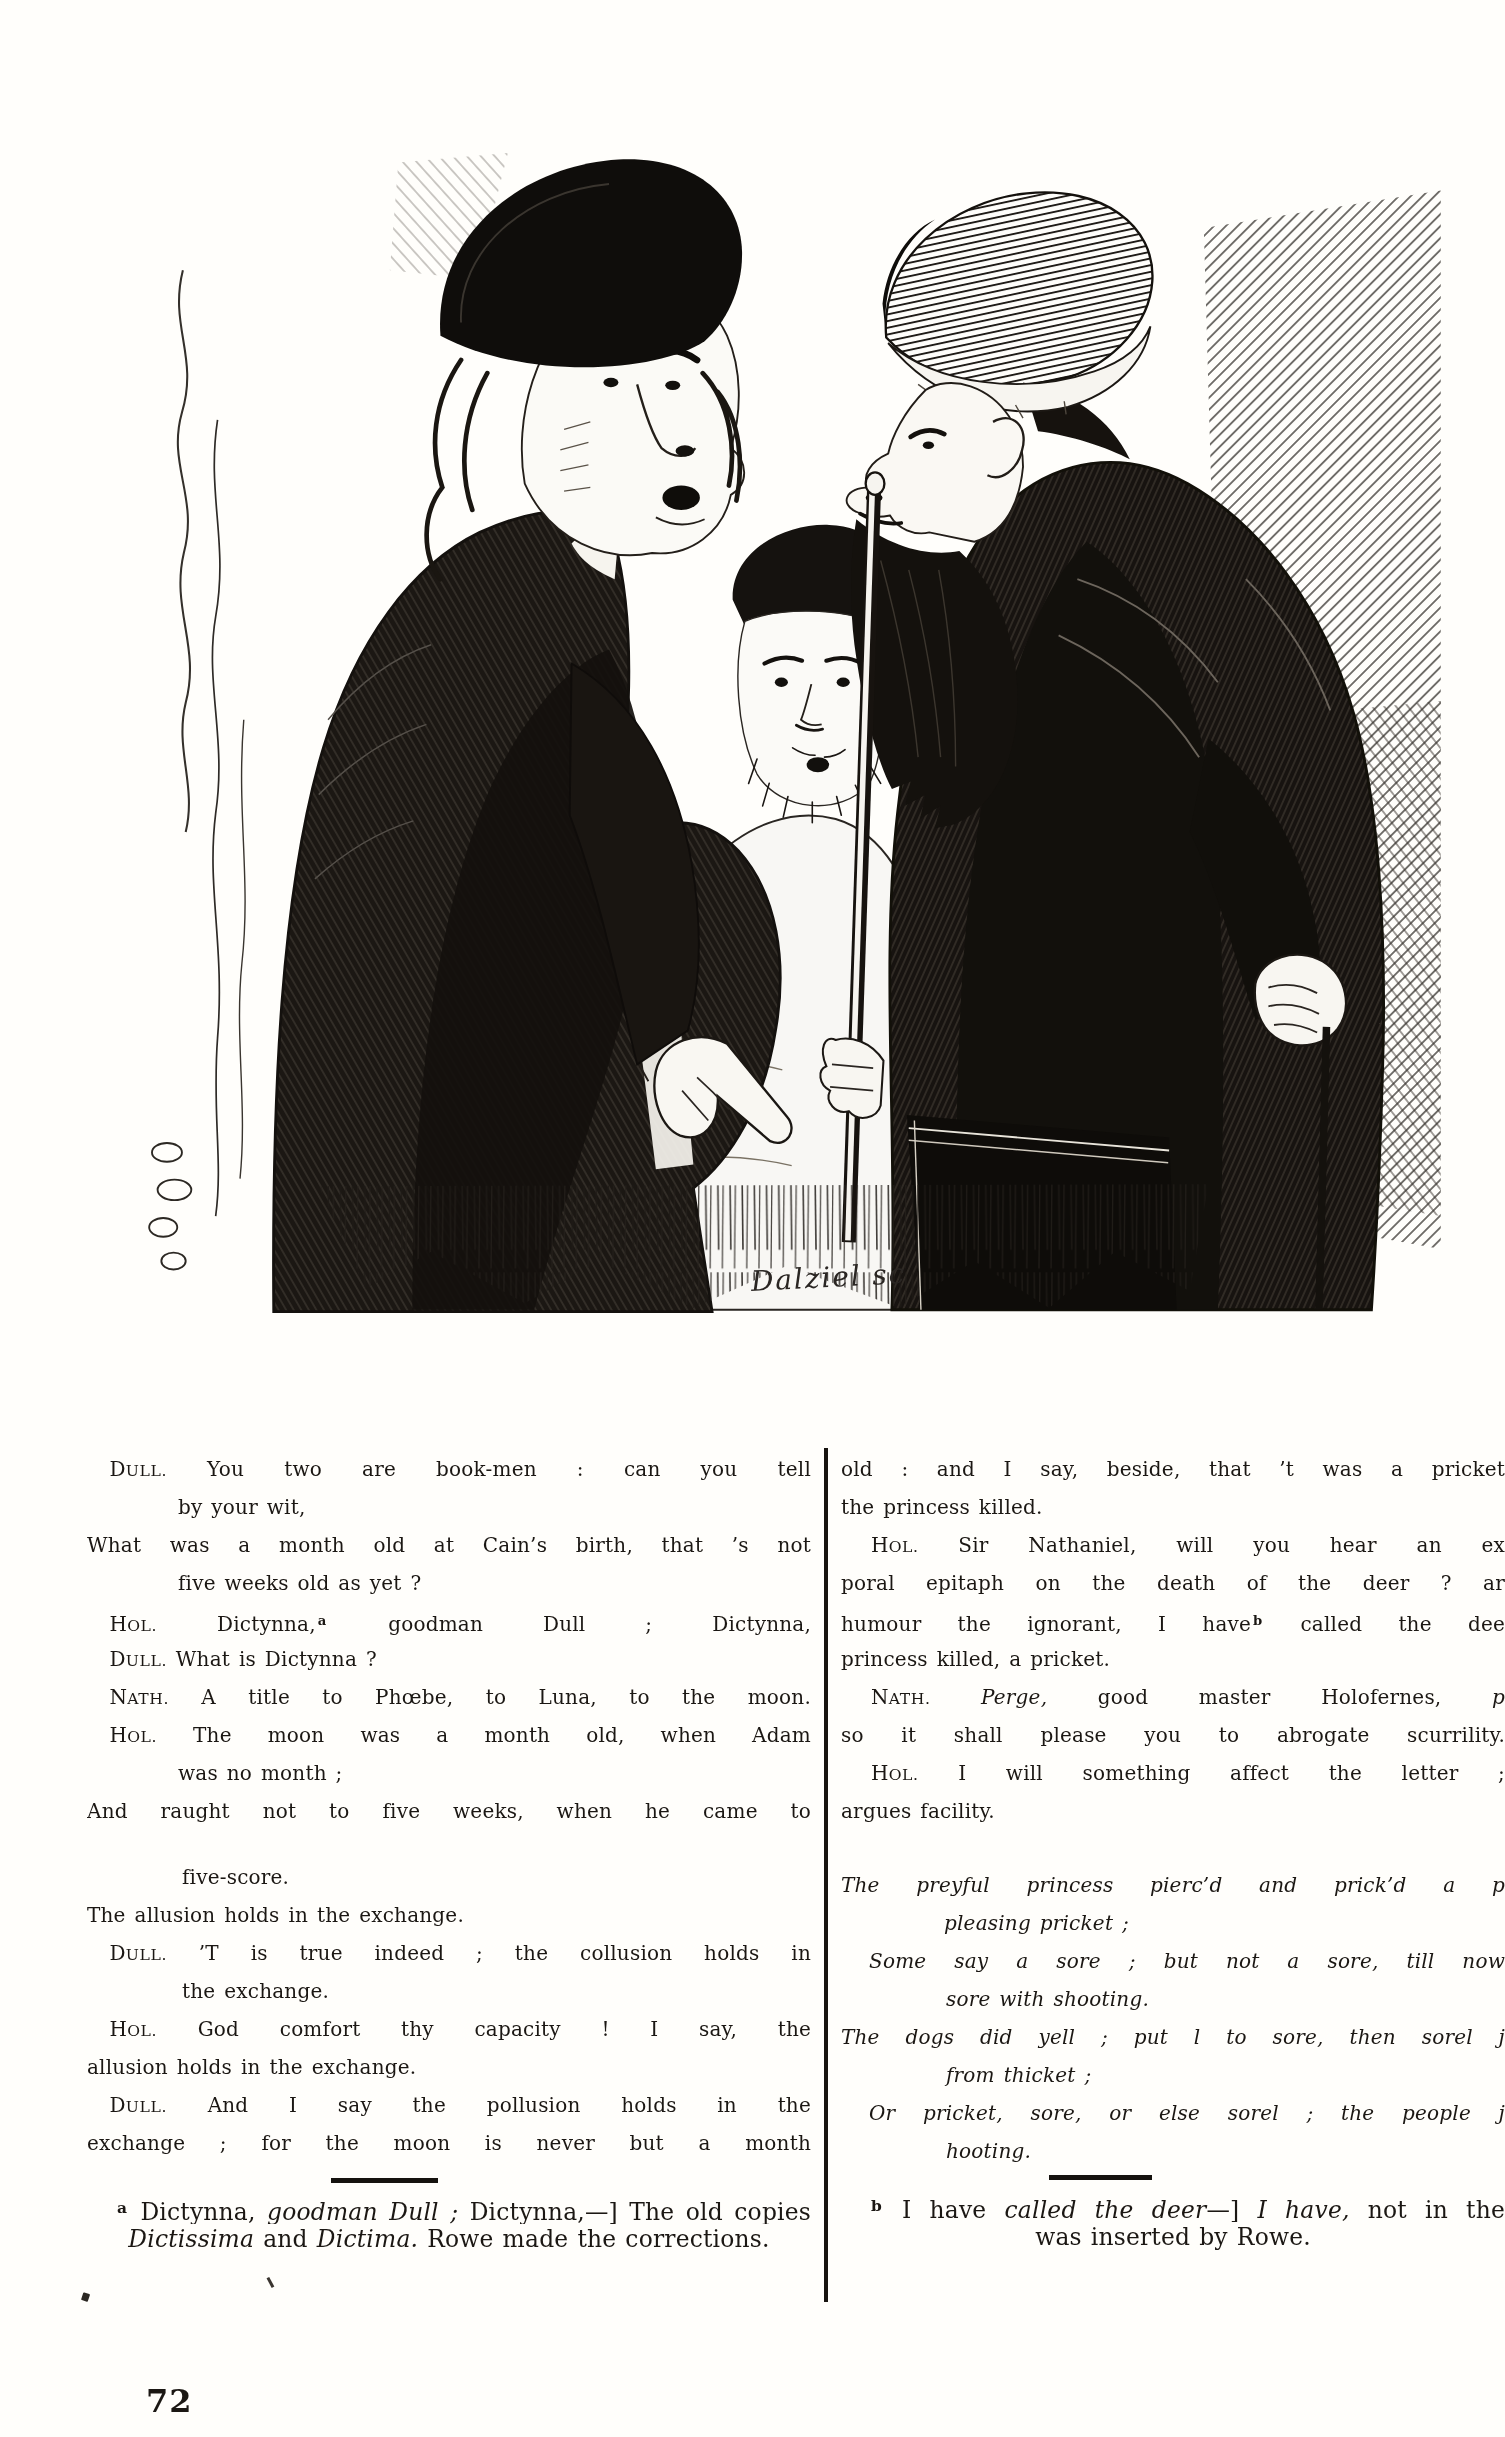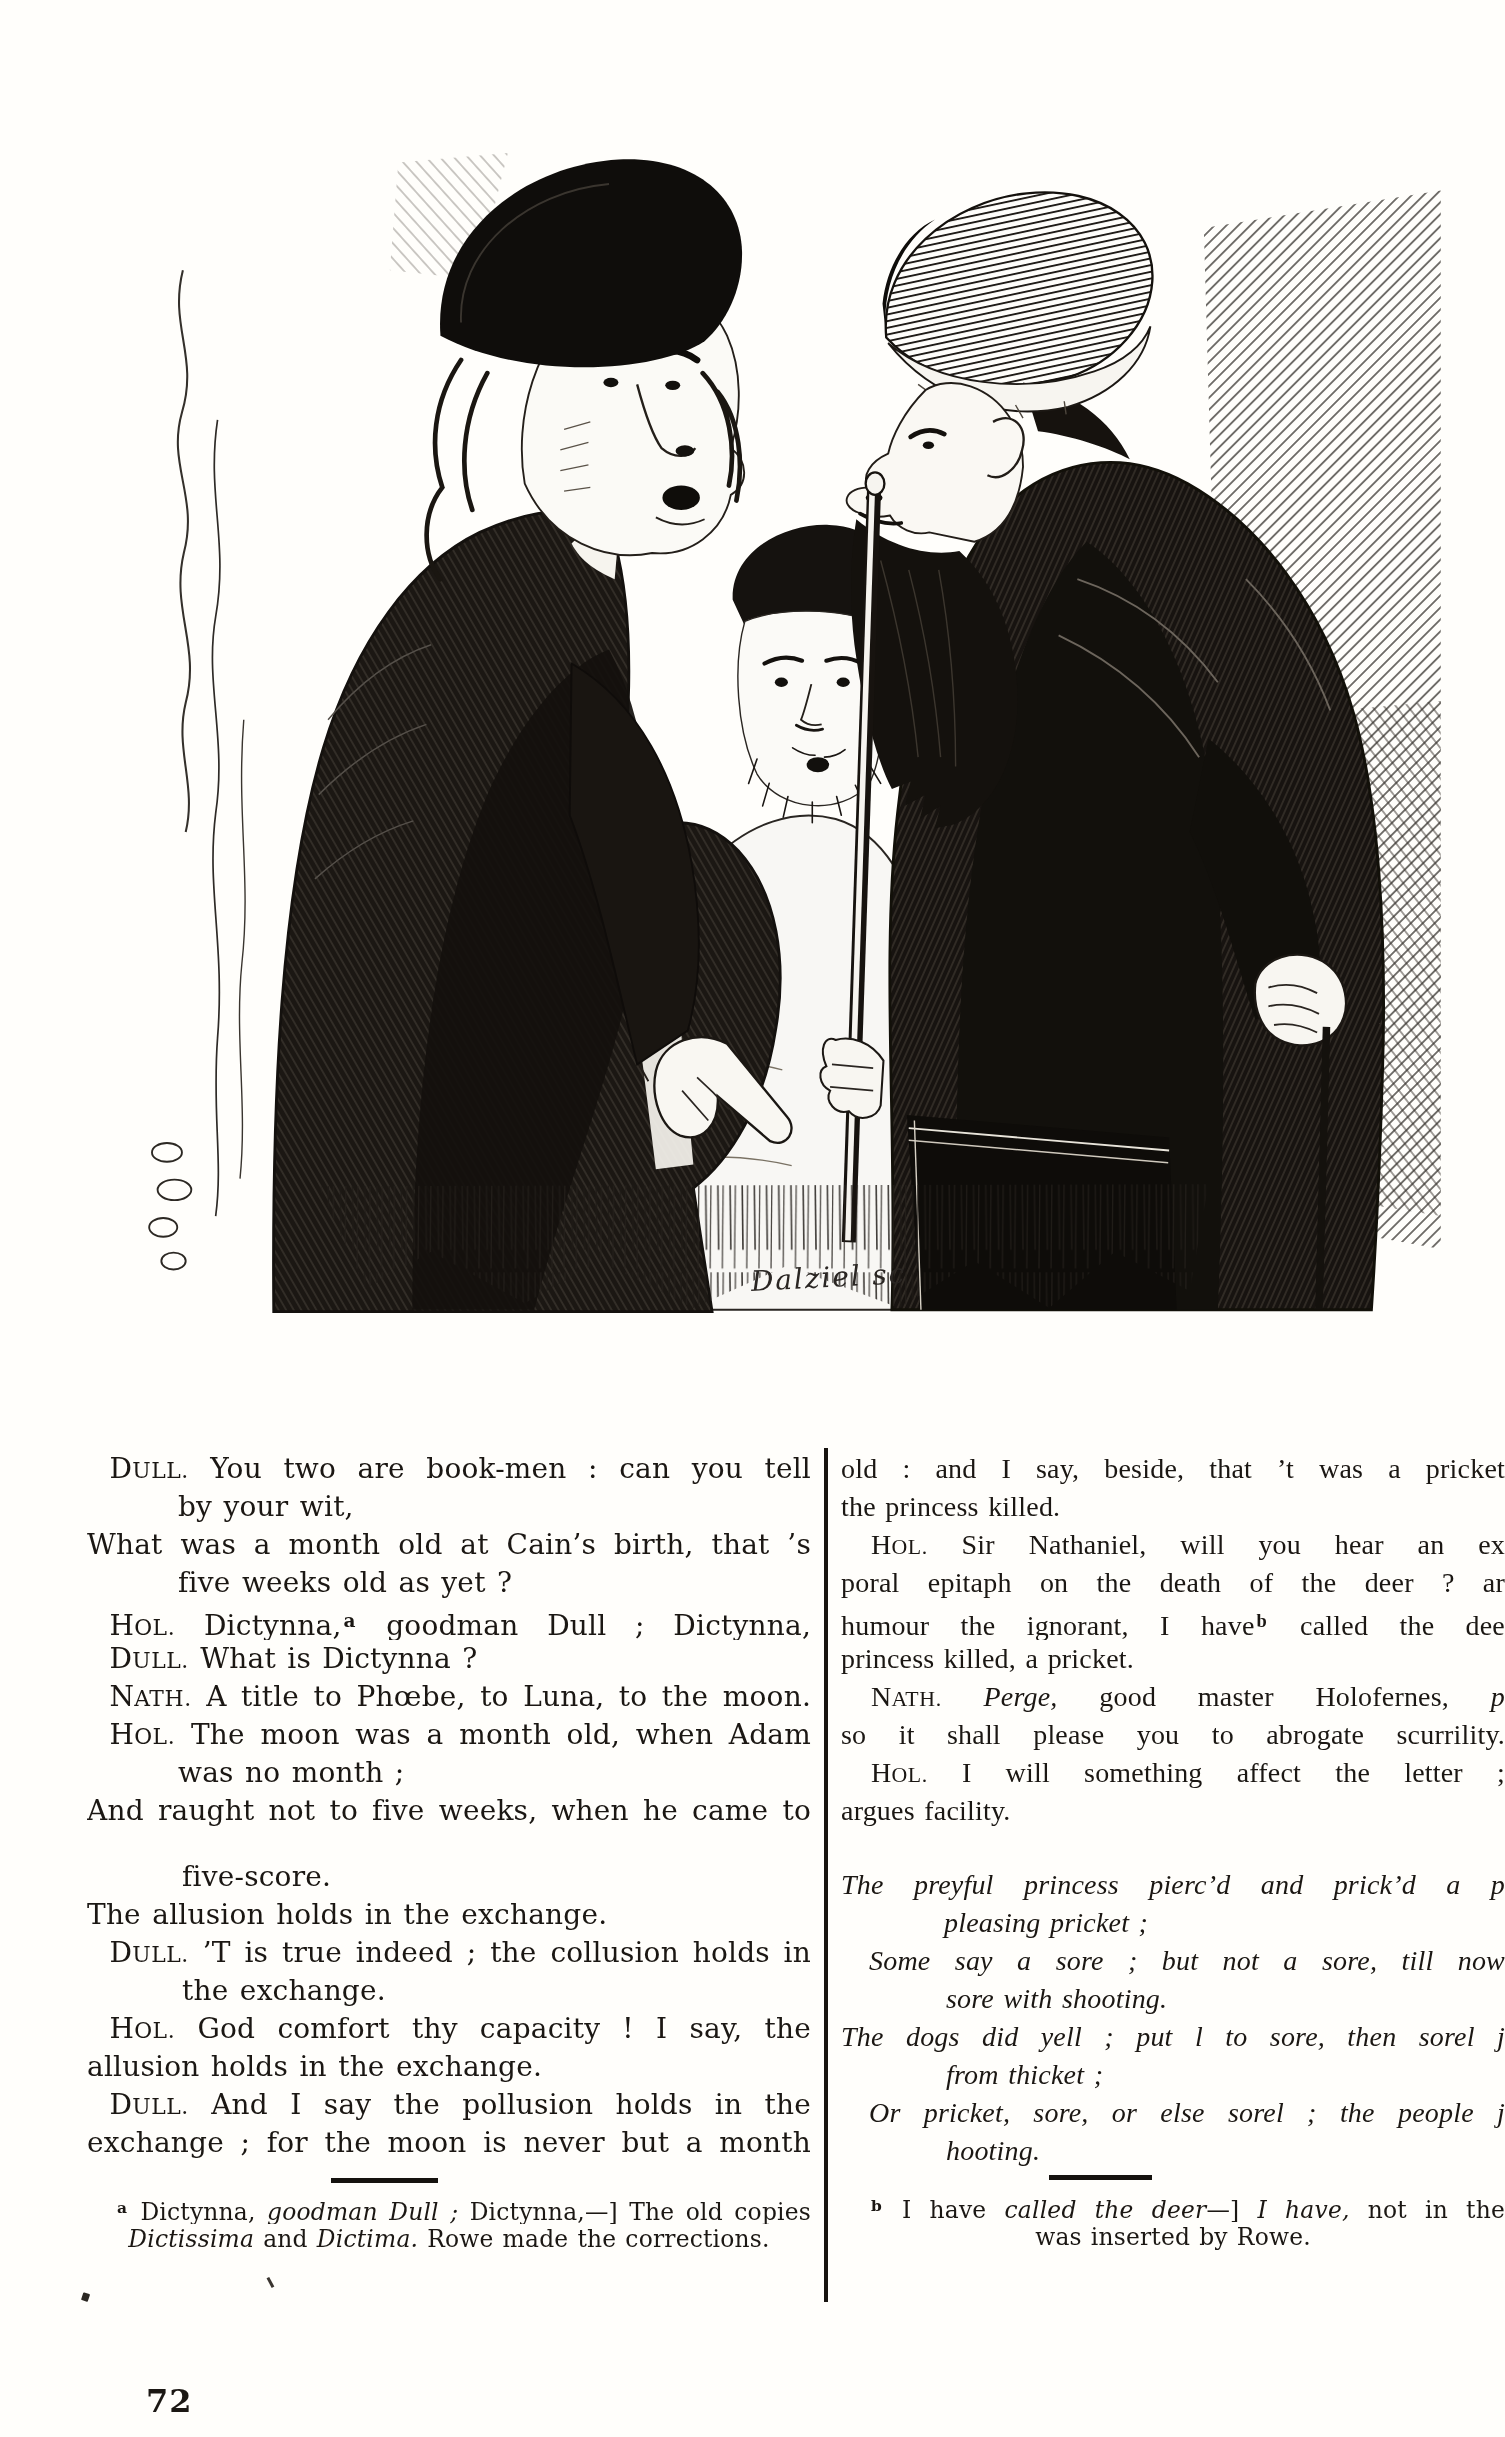--- a/index.html
+++ b/index.html
@@ -8,23 +8,23 @@
     width:1506px;height:2438px;
     margin:0 auto;
     background:#fffefb;
     overflow:hidden;
     font-family:"DejaVu Serif","Liberation Serif",serif;
     color:#1b1713;
   }
   .engraving{position:absolute;left:131px;top:139px;width:1312px;height:1182px;}
   .col{position:absolute;top:1450px;}
   .col-left{left:87px;width:724px;}
-  .col-right{left:841px;width:664px;overflow:hidden;font-family:Liberation Serif, serif;}
+  .col-right{left:841px;width:664px;overflow:hidden;}
   .line{
-    height:38px;line-height:38px;font-size:28px;
+    height:38px;line-height:38px;font-size:20px;
     overflow:hidden;white-space:nowrap;
     letter-spacing:0.2px;word-spacing:2.3px;
   }
   .line.fill{white-space:normal;text-align:justify;text-align-last:justify;}
   .it{font-style:italic;}
   .supb{font-size:.66em;font-weight:bold;vertical-align:.45em;padding:0 1.9px;}
   .sc-r{font-size:.78em;letter-spacing:0.6px;}
   .verse-block{margin-top:36px;}
   .fnline{height:31px;line-height:31px;font-size:23.4px;word-spacing:1.4px;text-align:center;}
   .divider{position:absolute;left:824px;top:1448px;width:3.7px;height:854px;background:#17130f;}

